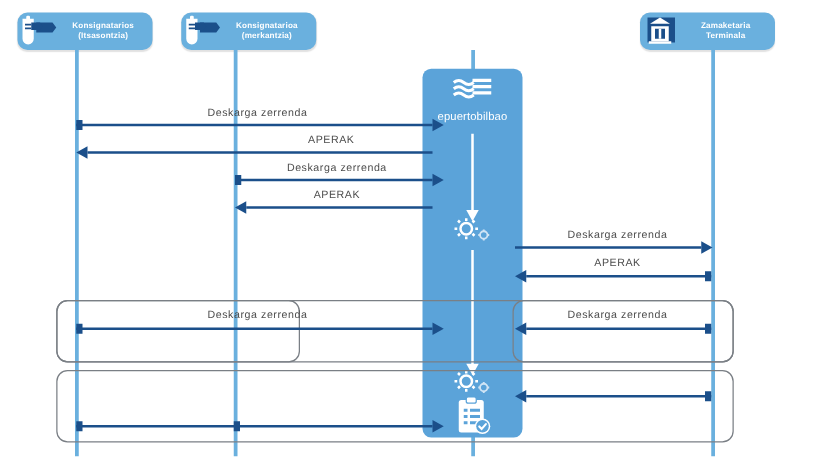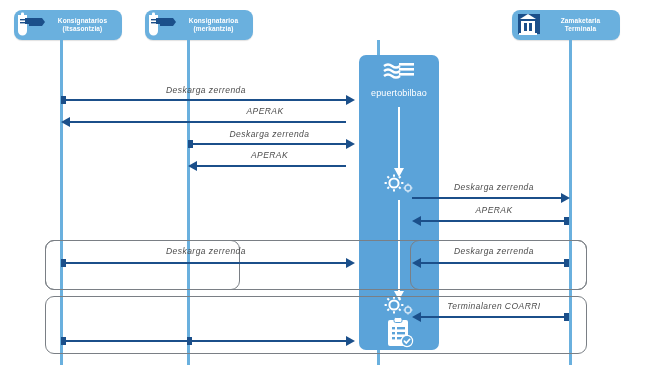--- a/index.html
+++ b/index.html
@@ -42,21 +42,20 @@
   .lifeline{
     position:absolute;
     width:3px;
     background:#6ab0de;
   }
   
   #hub{
     position:absolute;
     background:#5ba3d9;
     border-radius:7px;
-    margin-left:21px;
   }
   #hub .brand{
     position:absolute;
     left:0;right:0;top:8px;
     text-align:center;
     color:#ffffff;
     font-size:9px;
     letter-spacing:.1px;
   }
   #hub .brandmark{
@@ -96,21 +95,20 @@
   }
   .stub.s-l{left:0;}
   .stub.s-r{right:0;}
   .mlabel{
     position:absolute;
     color:#4d4d4d;
     font-size:8.5px;
     letter-spacing:.45px;
     white-space:nowrap;
     text-align:center;
-    font-style:italic;
   }
   
   .frame{
     position:absolute;
     border:1.6px solid #7a7f85;
     border-radius:9px;
     background:transparent;
   }
 </style>
 </head>
@@ -276,21 +274,20 @@
   </div>
 
   <div class="mlabel" style="left:418px;top:246px;width:152px;">Deskarga zerrenda</div>
   <div class="msg" style="left:421px;top:262px;width:148px;">
     <span class="stub s-r"></span>
     <span class="head l"></span>
   </div>
 
   <div class="frame" style="left:45px;top:296px;width:540px;height:56px;"></div>
 
-  <div class="mlabel" style="left:418px;top:301px;width:152px;">Terminalaren COARRI</div>
   <div class="msg" style="left:421px;top:316px;width:148px;">
     <span class="stub s-r"></span>
     <span class="head l"></span>
   </div>
 
   <div class="msg" style="left:61px;top:340px;width:285px;">
     <span class="stub s-l"></span>
     <span class="stub" style="left:126px;"></span>
     <span class="head r"></span>
   </div>

